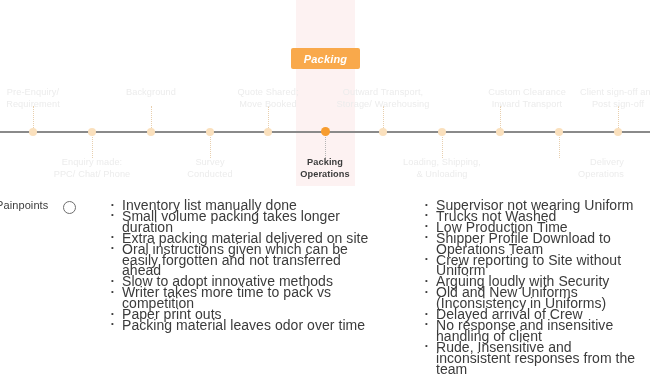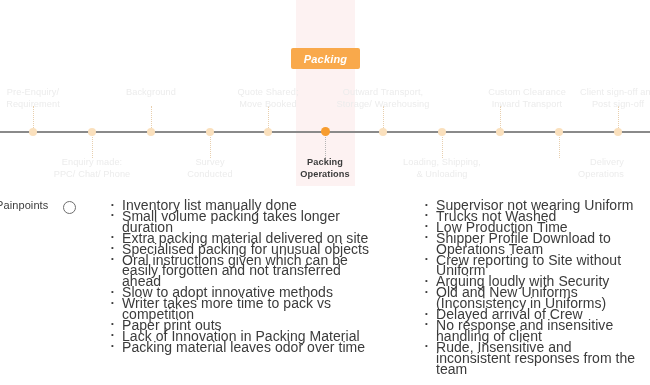--- a/index.html
+++ b/index.html
@@ -255,26 +255,24 @@
     </div>
 
   <div class="painpoints-label">Painpoints</div>
   <div class="painpoints-circle"></div>
 
   <div class="bullet-col left">
     <ul id="left-list">
         <li>Inventory list manually done</li>
         <li>Small volume packing takes longer duration</li>
         <li>Extra packing material delivered on site</li>
-        <li>Specialised packing for unusual objects</li>
         <li>Oral instructions given which can be easily forgotten and not transferred ahead</li>
         <li>Slow to adopt innovative methods</li>
         <li>Writer takes more time to pack vs competition</li>
         <li>Paper print outs</li>
-        <li>Lack of Innovation in Packing Material</li>
         <li>Packing material leaves odor over time</li>
       </ul>
   </div>
 
   <div class="bullet-col right">
     <ul id="right-list">
         <li>Supervisor not wearing Uniform</li>
         <li>Trucks not Washed</li>
         <li>Low Production Time</li>
         <li>Shipper Profile Download to Operations Team</li>

